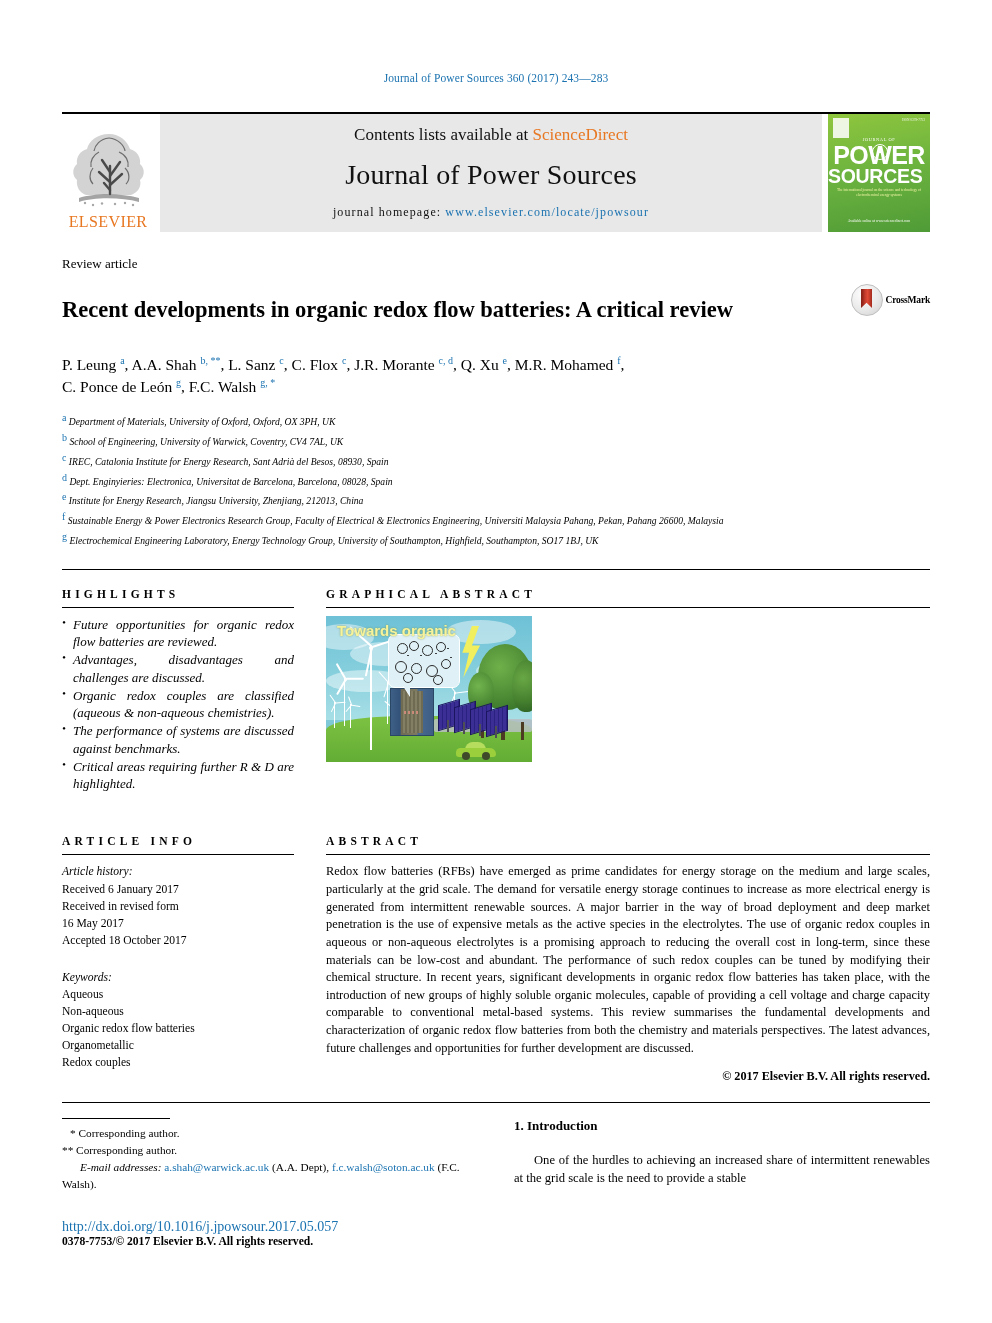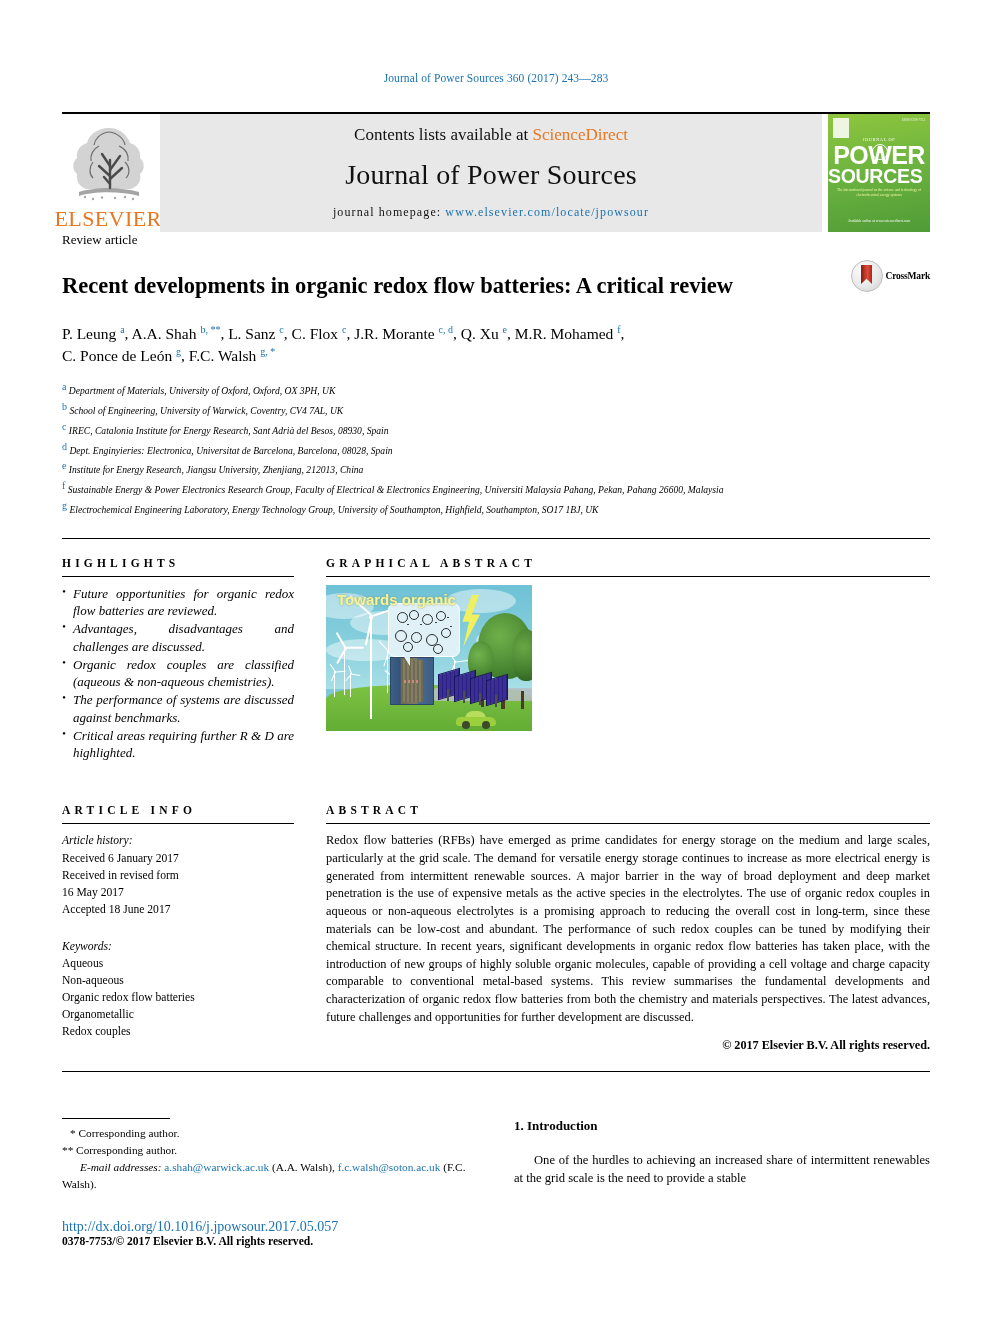--- a/index.html
+++ b/index.html
@@ -51,21 +51,21 @@
     padding-top: 4px;
     background: #fff;
   }
   .elsevier-tree {
     width: 78px;
     height: 86px;
     position: relative;
   }
   .elsevier-word {
     font-family: "Liberation Serif", serif;
-    font-size: 22px;
+    font-size: 16px;
     letter-spacing: 0.4px;
     color: #e87722;
     font-weight: 400;
     line-height: 1;
     padding-bottom: 2px;
   }
   .masthead-center {
     flex: 1 1 auto;
     background: #e8e8e8;
     display: flex;
@@ -147,20 +147,21 @@
     width: 14px; height: 14px;
     border: 1.6px solid #fff; border-radius: 50%;
   }
   .cover-powerdot::after{
     content:""; position:absolute; left:50%; top:1.5px; margin-left:-0.8px;
     width:1.6px; height:6px; background:#fff;
   }
 
   
   .article-type {
+    margin-top: 24px;
     font-size: 13px;
     font-family: "Liberation Serif", serif;
   }
   .title-row {
     display: flex;
     align-items: flex-start;
     margin-top: 10px;
   }
   .paper-title {
     font-size: 22.5px;
@@ -189,21 +190,21 @@
     background: linear-gradient(90deg,#7d1a10 0%, #c0392b 35%, #e04a36 60%, #a32b1d 100%);
     clip-path: polygon(0 0, 100% 0, 100% 100%, 50% 72%, 0 100%);
   }
   .crossmark-label {
     font-family: "Liberation Serif", serif;
     font-size: 9.5px;
     font-weight: bold;
     letter-spacing: -0.2px;
   }
   .authors {
-    margin-top: 9px;
+    margin-top: 16px;
     font-size: 15.5px;
     line-height: 1.42;
     font-family: "Liberation Serif", serif;
   }
   .authors sup, .aff sup {
     color: #1a72b0;
     font-size: 10px;
   }
   .affiliations {
     margin-top: 12px;
@@ -689,21 +690,21 @@
 
   <div class="cols" style="margin-top:42px;">
     <div class="col-left">
       <div class="sec-head">ARTICLE INFO</div>
       <div class="sec-rule"></div>
       <div class="info-block">
         <div class="info-line info-italic">Article history:</div>
         <div class="info-line">Received 6 January 2017</div>
         <div class="info-line">Received in revised form</div>
         <div class="info-line">16 May 2017</div>
-        <div class="info-line">Accepted 18 June 2017</div>
+        <div class="info-line">Accepted 18 October 2017</div>
       </div>
       <div class="kw-gap"></div>
       <div class="info-block">
         <div class="info-line info-italic">Keywords:</div>
         <div class="info-line">Aqueous</div>
         <div class="info-line">Non-aqueous</div>
         <div class="info-line">Organic redox flow batteries</div>
         <div class="info-line">Organometallic</div>
         <div class="info-line">Redox couples</div>
       </div>
@@ -722,21 +723,21 @@
   <div class="rule-bottom"></div>
 
   <div class="bottom-cols">
     <div class="bcol">
       <div class="corr-rule"></div>
       <div class="corr-line" style="padding-left:8px;">* Corresponding author.</div>
       <div class="corr-line">** Corresponding author.</div>
       <div class="corr-line">
         <span style="padding-left:18px;"></span><span class="em-label">E-mail addresses:</span>
         <span class="email">a.shah@warwick.ac.uk</span>
-        <span>(A.A. Walsh),</span>
+        <span>(A.A. Dept),</span>
         <span class="email">f.c.walsh@soton.ac.uk</span>
         <span>(F.C. Walsh).</span>
       </div>
       <div class="doi-block">
         <a class="doi-link" href="#">http://dx.doi.org/10.1016/j.jpowsour.2017.05.057</a>
         <div class="issn-line">0378-7753/© 2017 Elsevier B.V. All rights reserved.</div>
       </div>
     </div>
 
     <div class="bcol">

